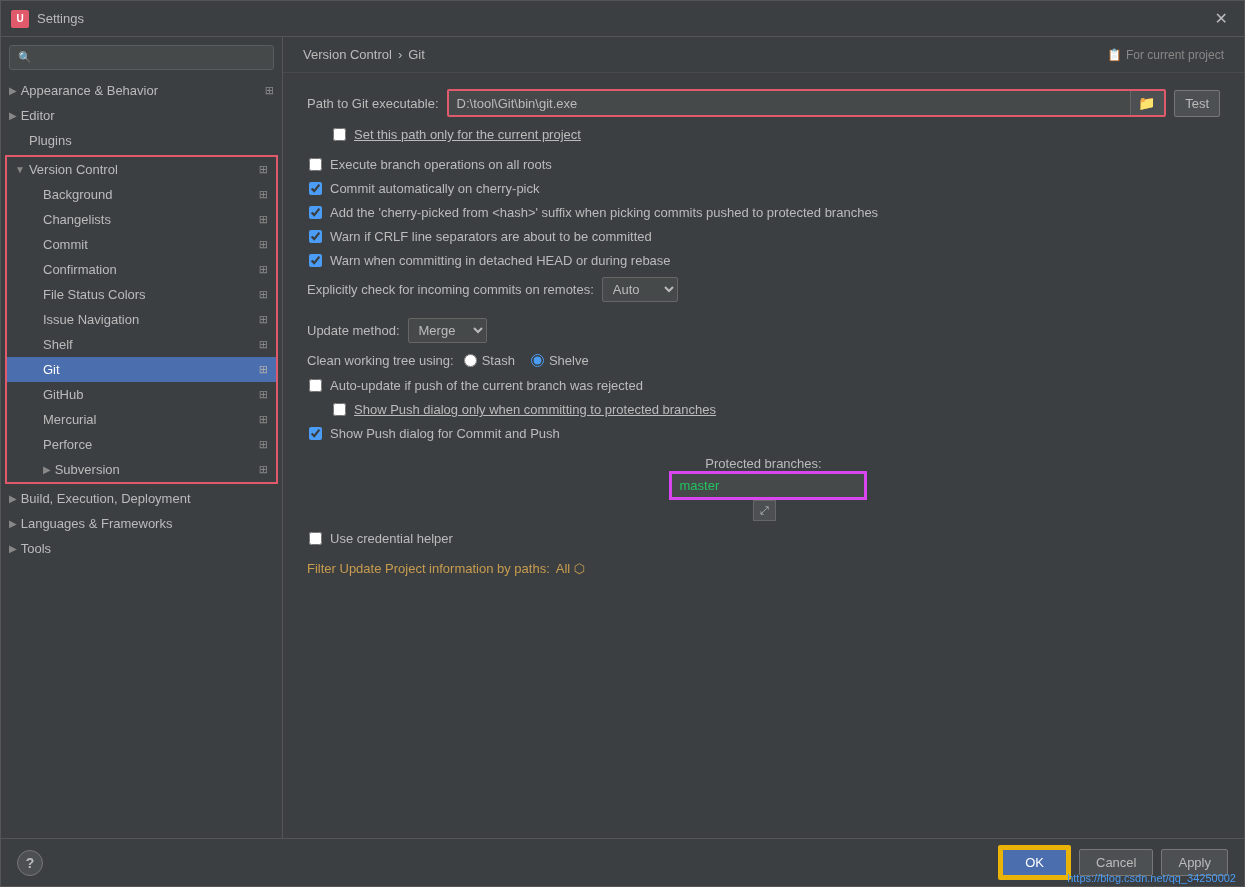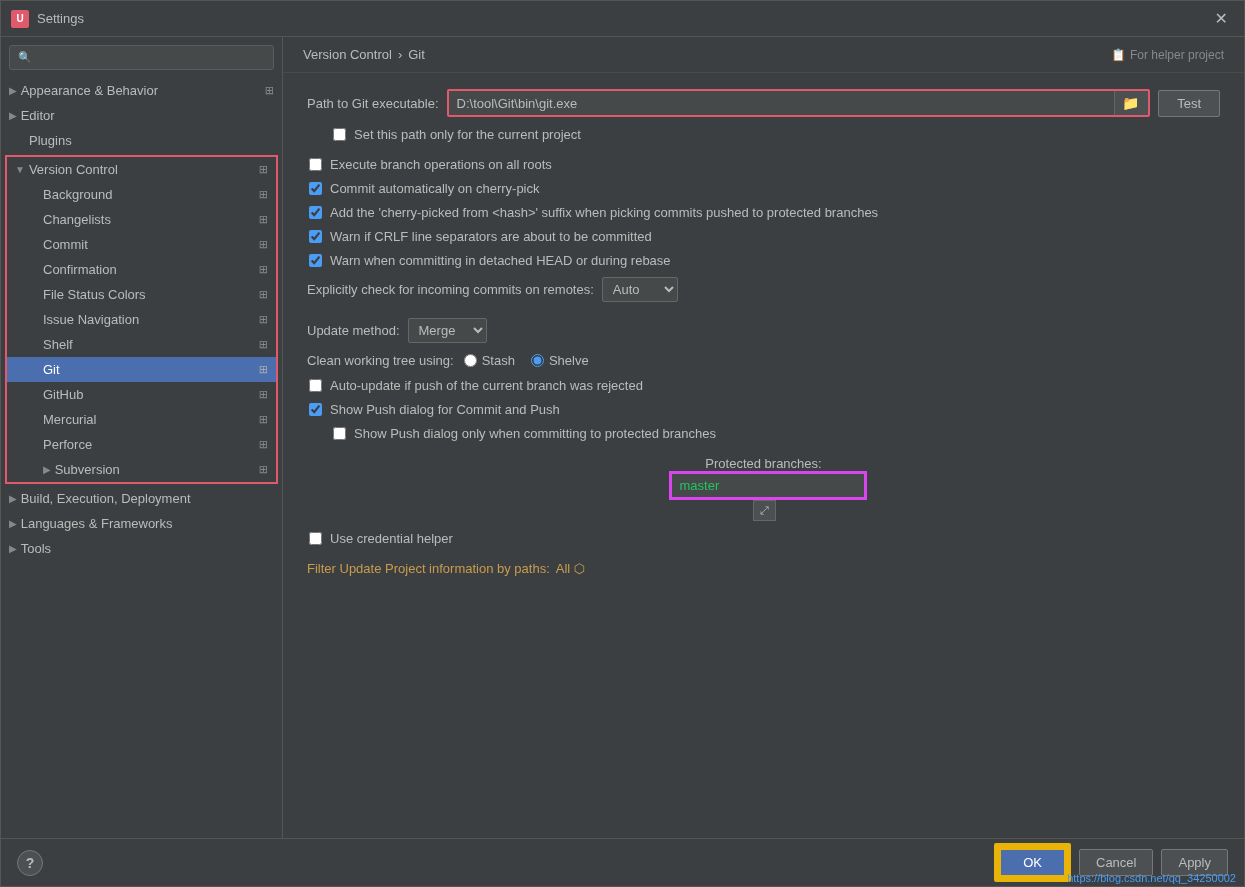--- a/index.html
+++ b/index.html
@@ -174,39 +174,40 @@
       border-left: 1px solid #666;
       color: #bbbbbb;
       padding: 4px 8px;
       cursor: pointer;
       font-size: 14px;
     }
     .test-btn {
       background: #4c5052;
       border: 1px solid #777;
       color: #bbbbbb;
-      padding: 5px 18px;
+      padding: 5px 10px;
       cursor: pointer;
       font-size: 13px;
       border-radius: 2px;
     }
     .checkbox-row {
       display: flex;
       align-items: center;
       margin-bottom: 9px;
       padding-left: 2px;
     }
     .checkbox-row input[type="checkbox"] {
       margin-right: 8px;
       accent-color: #4b9cf5;
       width: 13px;
       height: 13px;
     }
     .checkbox-row.indent {
       padding-left: 26px;
+      text-decoration: underline;
     }
     .select-row {
       display: flex;
       align-items: center;
       margin-bottom: 10px;
     }
     .select-row select {
       background: #45494a;
       border: 1px solid #666;
       color: #bbbbbb;
@@ -292,21 +293,21 @@
       border-radius: 50%;
       display: flex;
       align-items: center;
       justify-content: center;
       cursor: pointer;
       font-size: 14px;
       font-weight: bold;
     }
     .ok-btn {
       background: #4b6eaf;
-      border: 7px solid #eab308;
+      border: 5px solid #eab308;
       color: white;
       padding: 5px 22px;
       cursor: pointer;
       font-size: 13px;
       border-radius: 2px;
     }
     .cancel-btn, .apply-btn {
       background: #4c5052;
       border: 1px solid #777;
       color: #bbbbbb;
@@ -448,21 +449,21 @@
     </div>
 
     <div class="main-content">
 
       <div class="breadcrumb">
         <span>Version Control</span>
         <span>›</span>
         <span>Git</span>
         <span style="margin-left:auto;" class="project-link">
           <span style="font-size:12px;">📋</span>
-          <span>For helper project</span>
+          <span>For current project</span>
         </span>
       </div>
 
       <div class="content-area">
 
         <div class="form-row">
           <span class="form-label">Path to Git executable:</span>
           <div class="path-input-wrapper">
             <input type="text" class="path-input" value="D:\tool\Git\bin\git.exe" style="">
             <button class="browse-btn">📁</button>
@@ -531,28 +532,28 @@
             <input type="radio" name="cleanTree" checked="" style="">
             <span>Shelve</span>
           </label>
         </div>
 
         <div class="checkbox-row">
           <input type="checkbox" style="">
           <span>Auto-update if push of the current branch was rejected</span>
         </div>
 
-        <div class="checkbox-row">
-          <input type="checkbox" checked="" style="">
-          <span>Show Push dialog for Commit and Push</span>
-        </div>
-
         <div class="checkbox-row indent">
           <input type="checkbox" style="">
           <span>Show Push dialog only when committing to protected branches</span>
+        </div>
+
+        <div class="checkbox-row">
+          <input type="checkbox" checked="" style="">
+          <span>Show Push dialog for Commit and Push</span>
         </div>
 
         <div class="section-divider"></div>
 
         <div class="protected-row">
           <span class="form-label">Protected branches:</span>
           <input type="text" class="protected-input" value="master" style="">
           <button class="expand-btn">⤢</button>
         </div>
 

